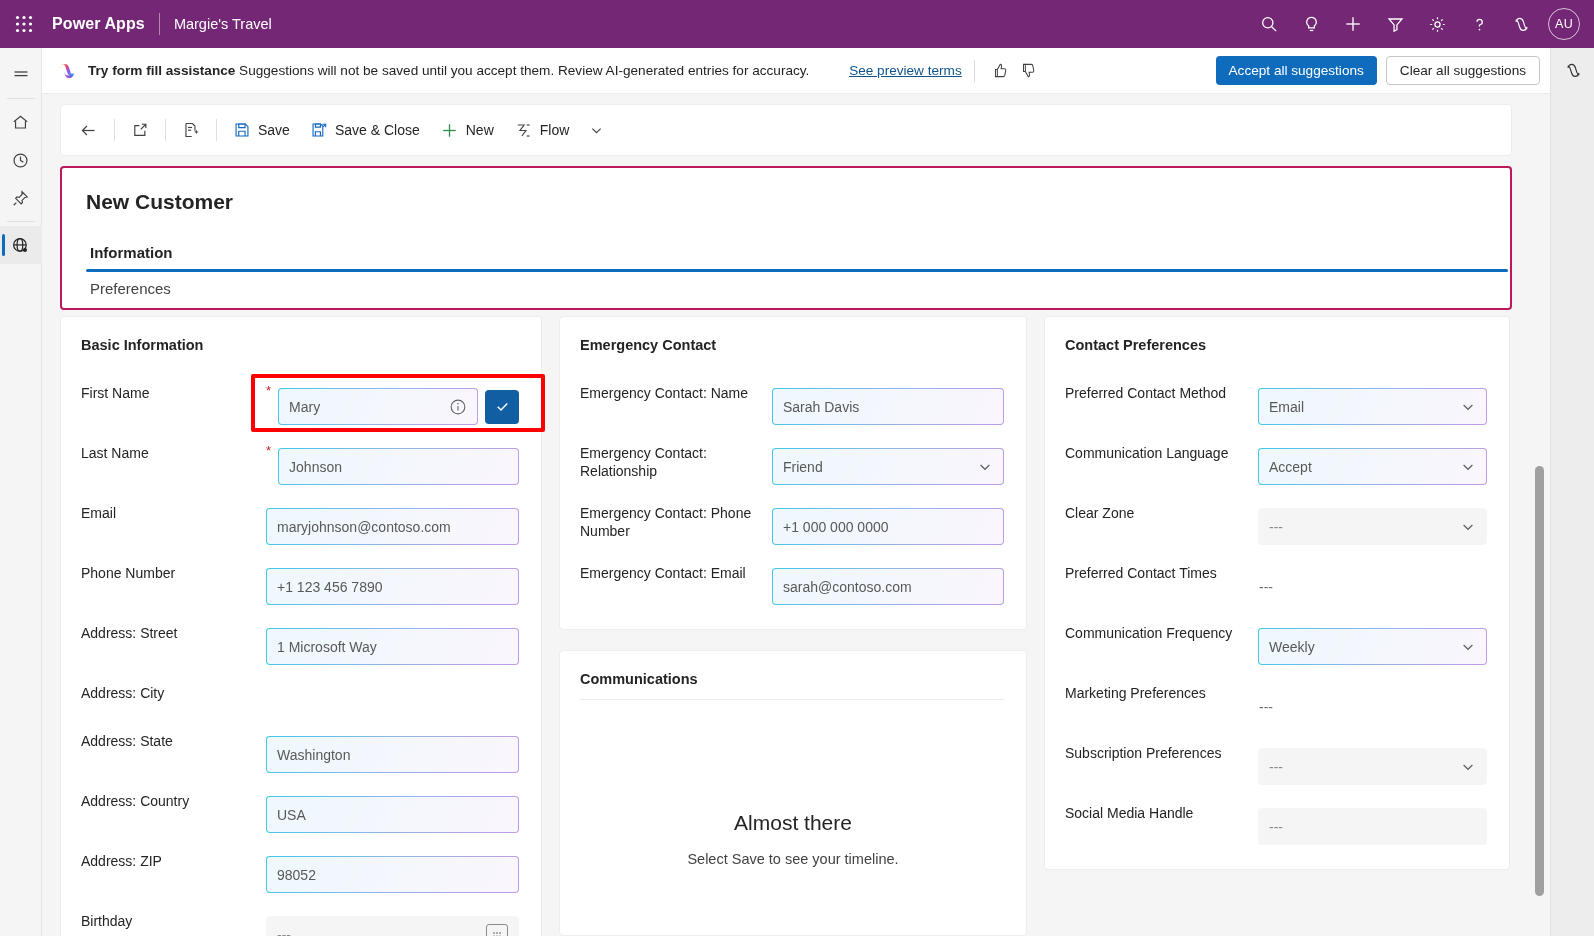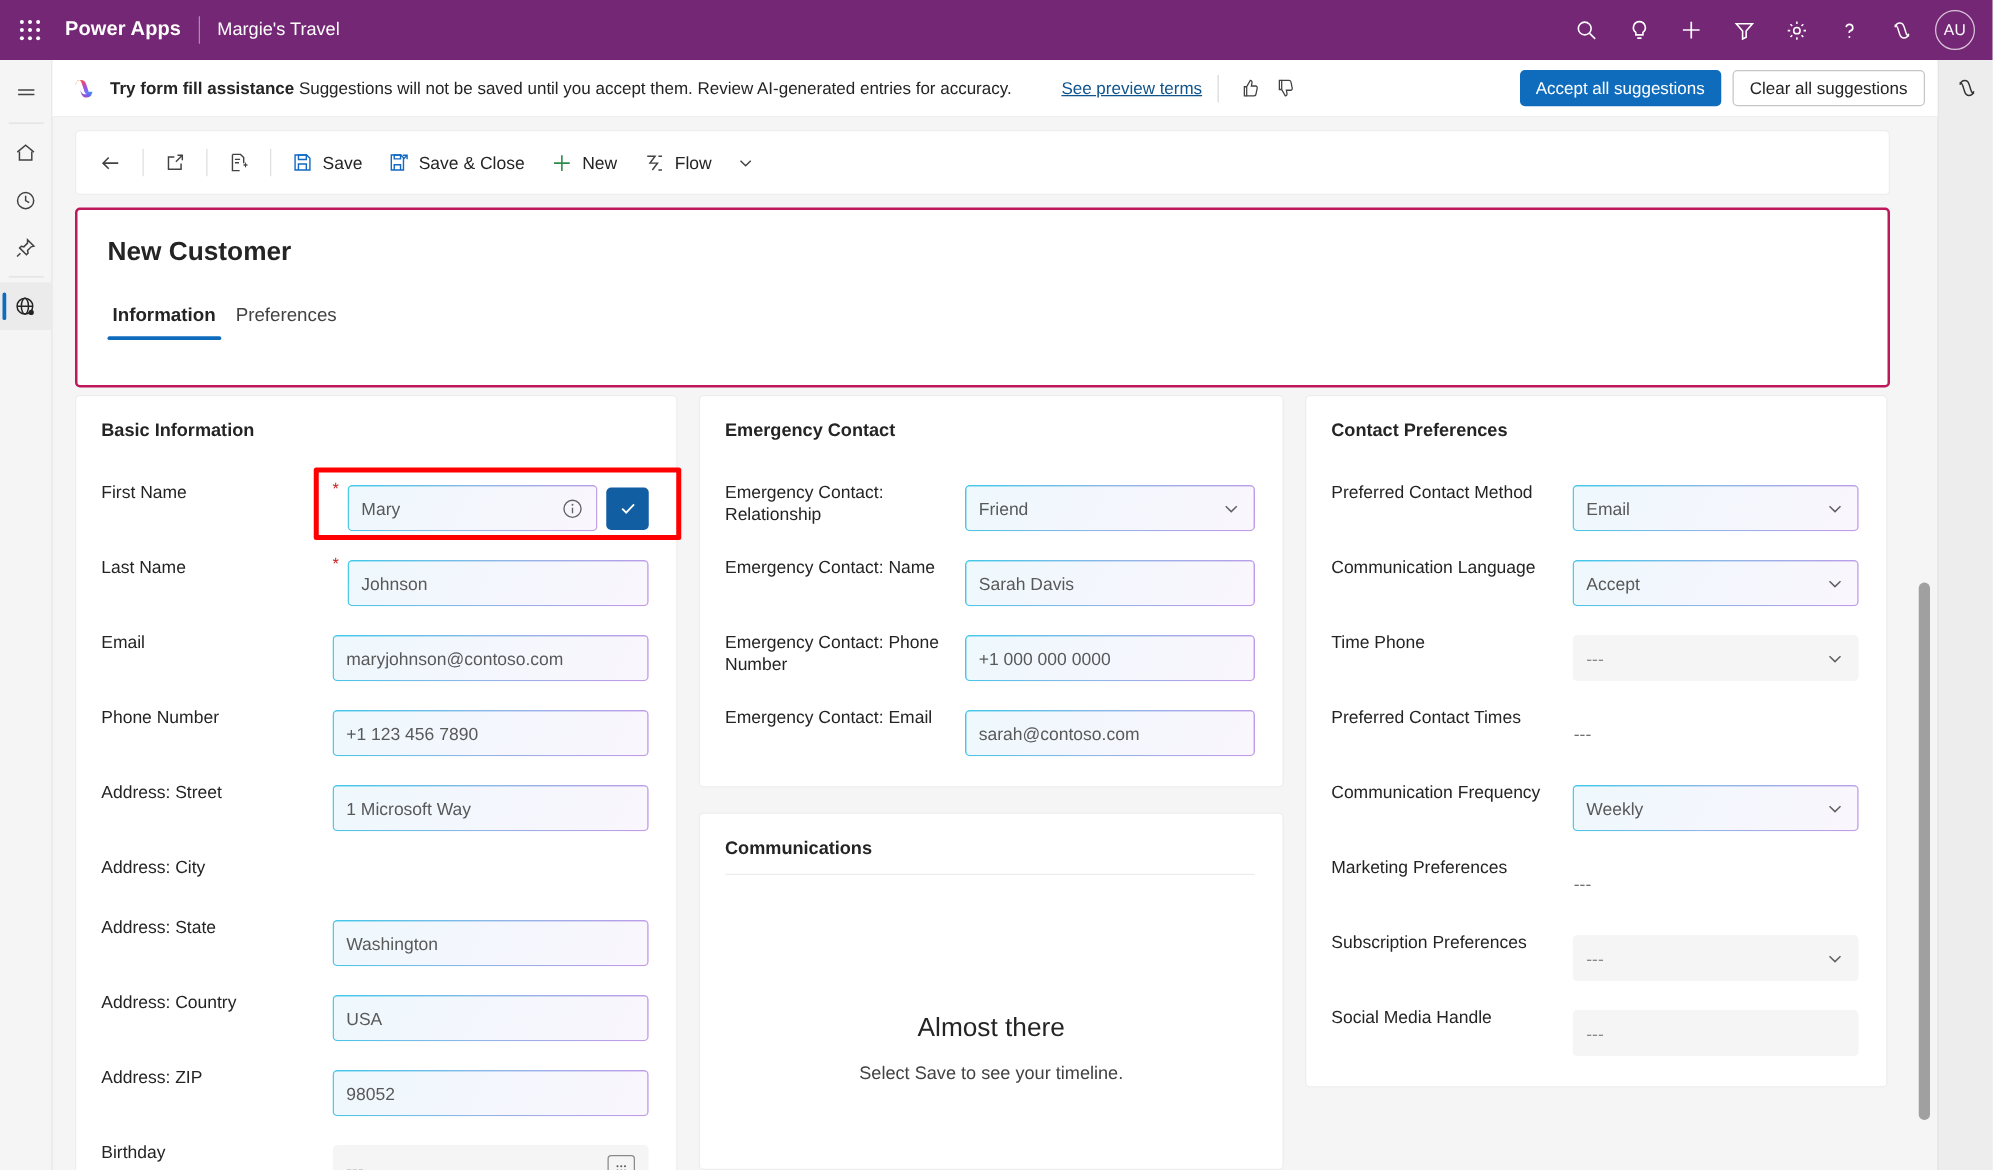--- a/index.html
+++ b/index.html
@@ -100,21 +100,21 @@
     font-size: 14px; color: #242424;
   }
   .cmd-sep { width: 1px; height: 22px; background: #e0e0e0; margin: 0 6px; }
 
   
   .formshell {
     position: absolute; left: 60px; top: 166px; width: 1452px; height: 144px;
     background: #ffffff; border: 2px solid #be185d; border-radius: 4px;
   }
   .form-title { font-size: 21px; font-weight: bold; color: #242424; padding: 22px 0 0 24px; }
-  .tabs { display: flex; gap: 4px; padding: 26px 0 0 22px; }
+  .tabs { display: flex; gap: 4px; padding: 26px 0 0 22px; flex-direction: column; }
   .tab {
     font-size: 15px; color: #424242; padding: 4px 6px 11px 6px; cursor: pointer;
     position: relative;
   }
   .tab.active { font-weight: bold; color: #242424; }
   .tab.active::after {
     content: ''; position: absolute; left: 2px; right: 2px; bottom: 0; height: 3px;
     background: #0f6cbd; border-radius: 2px;
   }
 
@@ -555,36 +555,36 @@
         </div>
       </div>
     </div>
   </div>
 
   <div class="col col-b">
     <div class="card card-emg">
       <div class="card-title">Emergency Contact</div>
 
       <div class="row">
+        <div class="row-lbl">Emergency Contact: Name</div>
+        <div class="ctl-wrap">
+          <div class="inp ai">
+            <span class="txt">Sarah Davis</span>
+          </div>
+        </div>
+      </div>
+
+      <div class="row">
         <div class="row-lbl">Emergency Contact: Relationship</div>
         <div class="ctl-wrap">
           <div class="inp ai">
             <span class="txt">Friend</span>
             <svg class="chev" viewBox="0 0 16 16" fill="none" stroke="#616161" stroke-width="1.2">
               <path d="M3.6 6 8 10.3 12.4 6"></path>
             </svg>
-          </div>
-        </div>
-      </div>
-
-      <div class="row">
-        <div class="row-lbl">Emergency Contact: Name</div>
-        <div class="ctl-wrap">
-          <div class="inp ai">
-            <span class="txt">Sarah Davis</span>
           </div>
         </div>
       </div>
 
       <div class="row">
         <div class="row-lbl">Emergency Contact: Phone Number</div>
         <div class="ctl-wrap">
           <div class="inp ai">
             <span class="txt">+1 000 000 0000</span>
           </div>
@@ -633,21 +633,21 @@
           <div class="inp ai">
             <span class="txt">Accept</span>
             <svg class="chev" viewBox="0 0 16 16" fill="none" stroke="#616161" stroke-width="1.2">
                 <path d="M3.6 6 8 10.3 12.4 6"></path>
               </svg>
           </div>
         </div>
       </div>
 
       <div class="row">
-        <div class="row-lbl">Time Phone</div>
+        <div class="row-lbl">Clear Zone</div>
         <div class="ctl-wrap">
           <div class="inp empty">
             <span class="txt">---</span>
             <svg class="chev" viewBox="0 0 16 16" fill="none" stroke="#616161" stroke-width="1.2">
                 <path d="M3.6 6 8 10.3 12.4 6"></path>
               </svg>
           </div>
         </div>
       </div>
 

